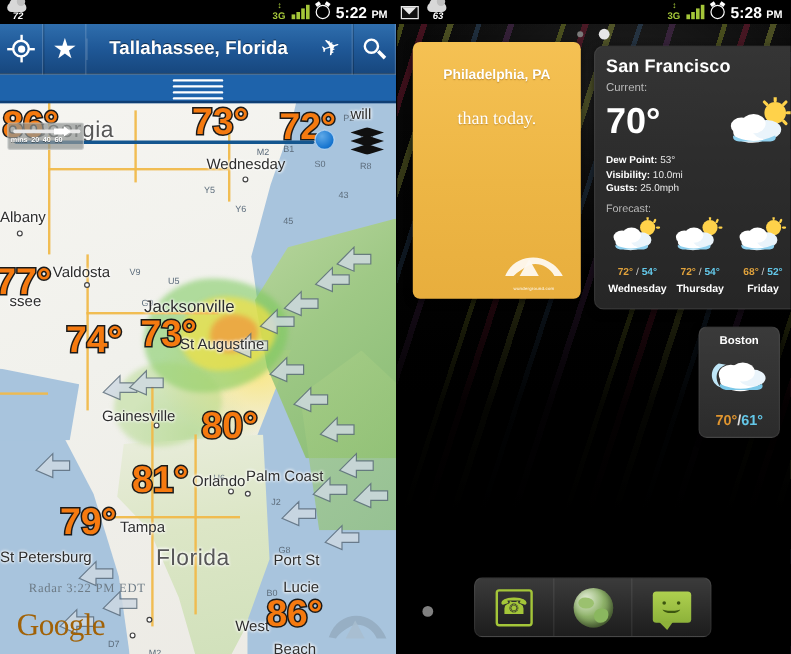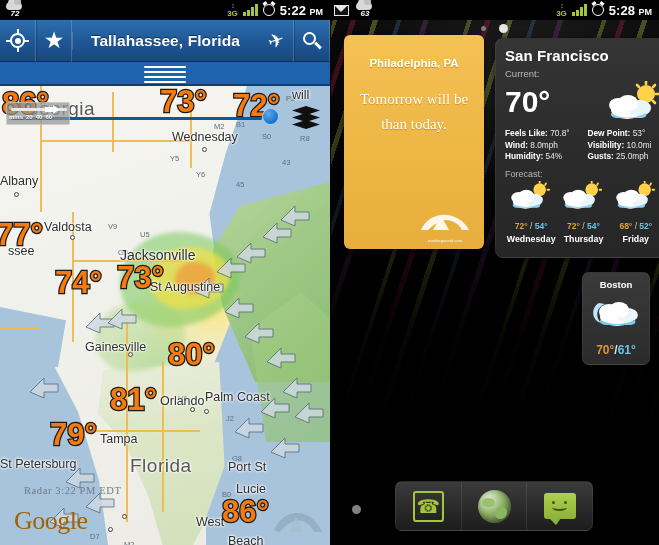--- a/index.html
+++ b/index.html
@@ -596,21 +596,20 @@
       </div>
     </div>
 
     <div class="page-dots">
       <i></i>
       <i class="active"></i>
     </div>
 
     <div class="note-widget">
       <div class="note-city">Philadelphia, PA</div>
-      <div class="note-line">Tomorrow will be</div>
       <div class="note-line">than today.</div>
       <svg class="note-logo" viewBox="0 0 52 26">
         <path d="M2 21 C8 6, 26 2, 38 9 C44 12, 48 17, 50 21 L43 21 C39 13, 29 9, 22 12 C16 15, 12 18, 9 21 Z" fill="#ffffff" opacity=".95"></path>
         <path d="M14 21 L22 7 L30 21 Z" fill="#ffffff" opacity=".95"></path>
       </svg>
       <div class="note-logo-cap">wunderground.com</div>
     </div>
 
     <div class="wx-widget">
       <div class="wx-city">San Francisco</div>
@@ -629,34 +628,20 @@
           <ellipse cx="21" cy="29" rx="16" ry="9" fill="#ffffff"></ellipse>
           <ellipse cx="33" cy="27" rx="12" ry="8" fill="#eaf4fb"></ellipse>
           <ellipse cx="12" cy="24" rx="9" ry="7" fill="#ffffff"></ellipse>
           <ellipse cx="22" cy="22" rx="10" ry="8" fill="#ffffff"></ellipse>
           <path d="M5 32 Q21 41 40 32 Q42 36 36 37 L10 37 Q4 36 5 32Z" fill="#8fd0ee"></path>
         </svg>
       </div>
       <div class="wx-stats">
         <div class="wx-col">
           <div class="wx-stat">
-            <b>Feels Like:</b>
-            <span>70.8°</span>
-          </div>
-          <div class="wx-stat">
-            <b>Wind:</b>
-            <span>8.0mph</span>
-          </div>
-          <div class="wx-stat">
-            <b>Humidity:</b>
-            <span>54%</span>
-          </div>
-        </div>
-        <div class="wx-col">
-          <div class="wx-stat">
             <b>Dew Point:</b>
             <span>53°</span>
           </div>
           <div class="wx-stat">
             <b>Visibility:</b>
             <span>10.0mi</span>
           </div>
           <div class="wx-stat">
             <b>Gusts:</b>
             <span>25.0mph</span>

